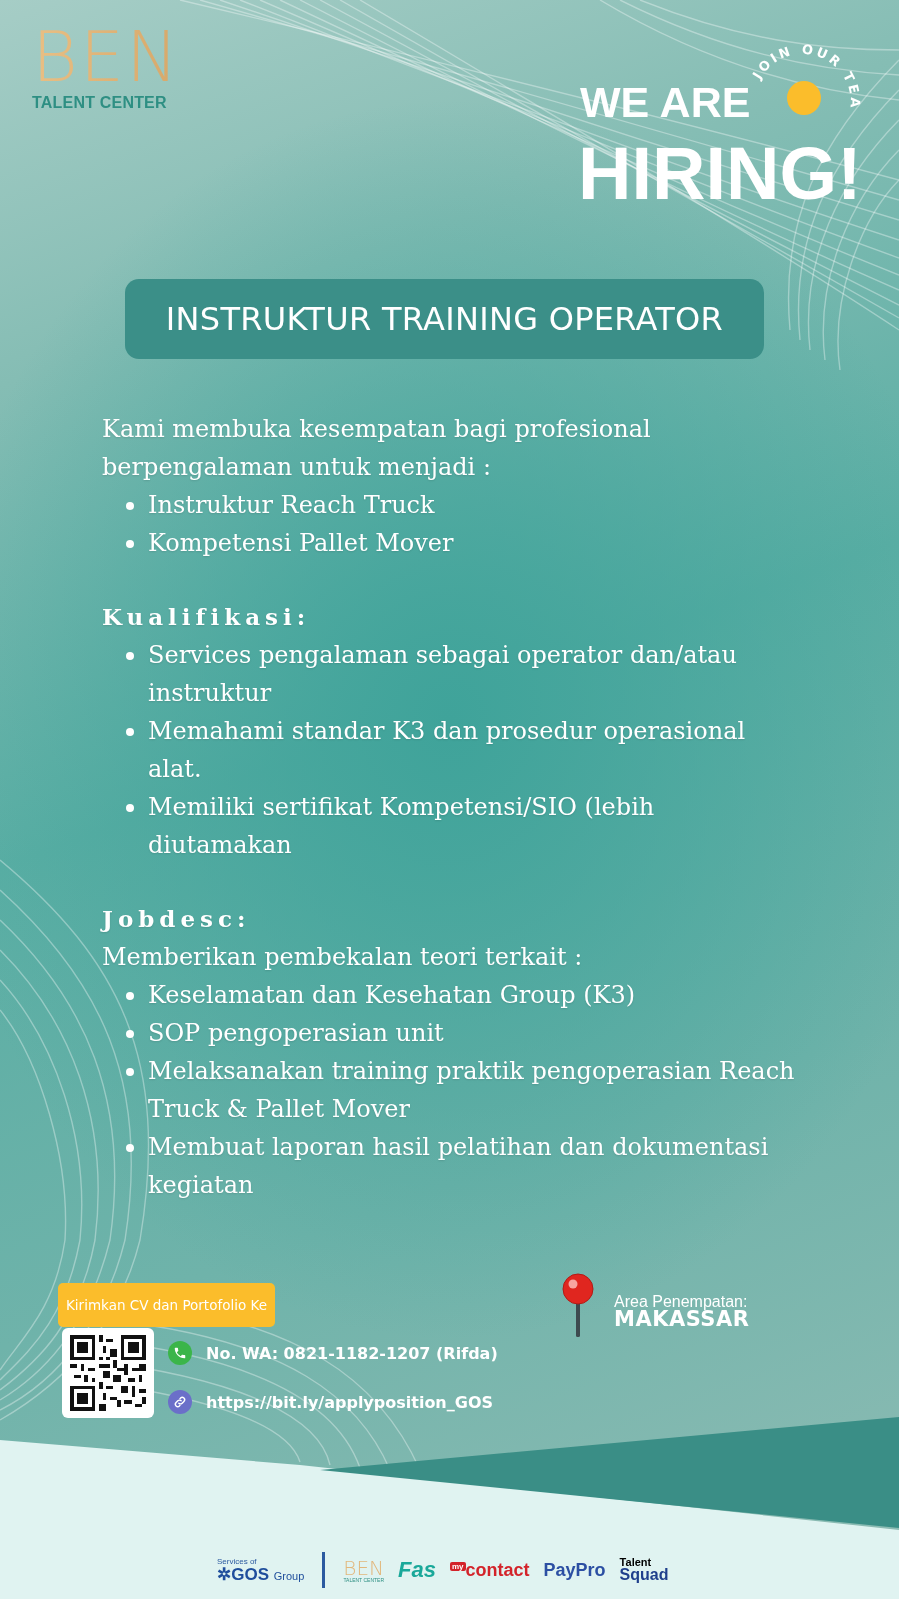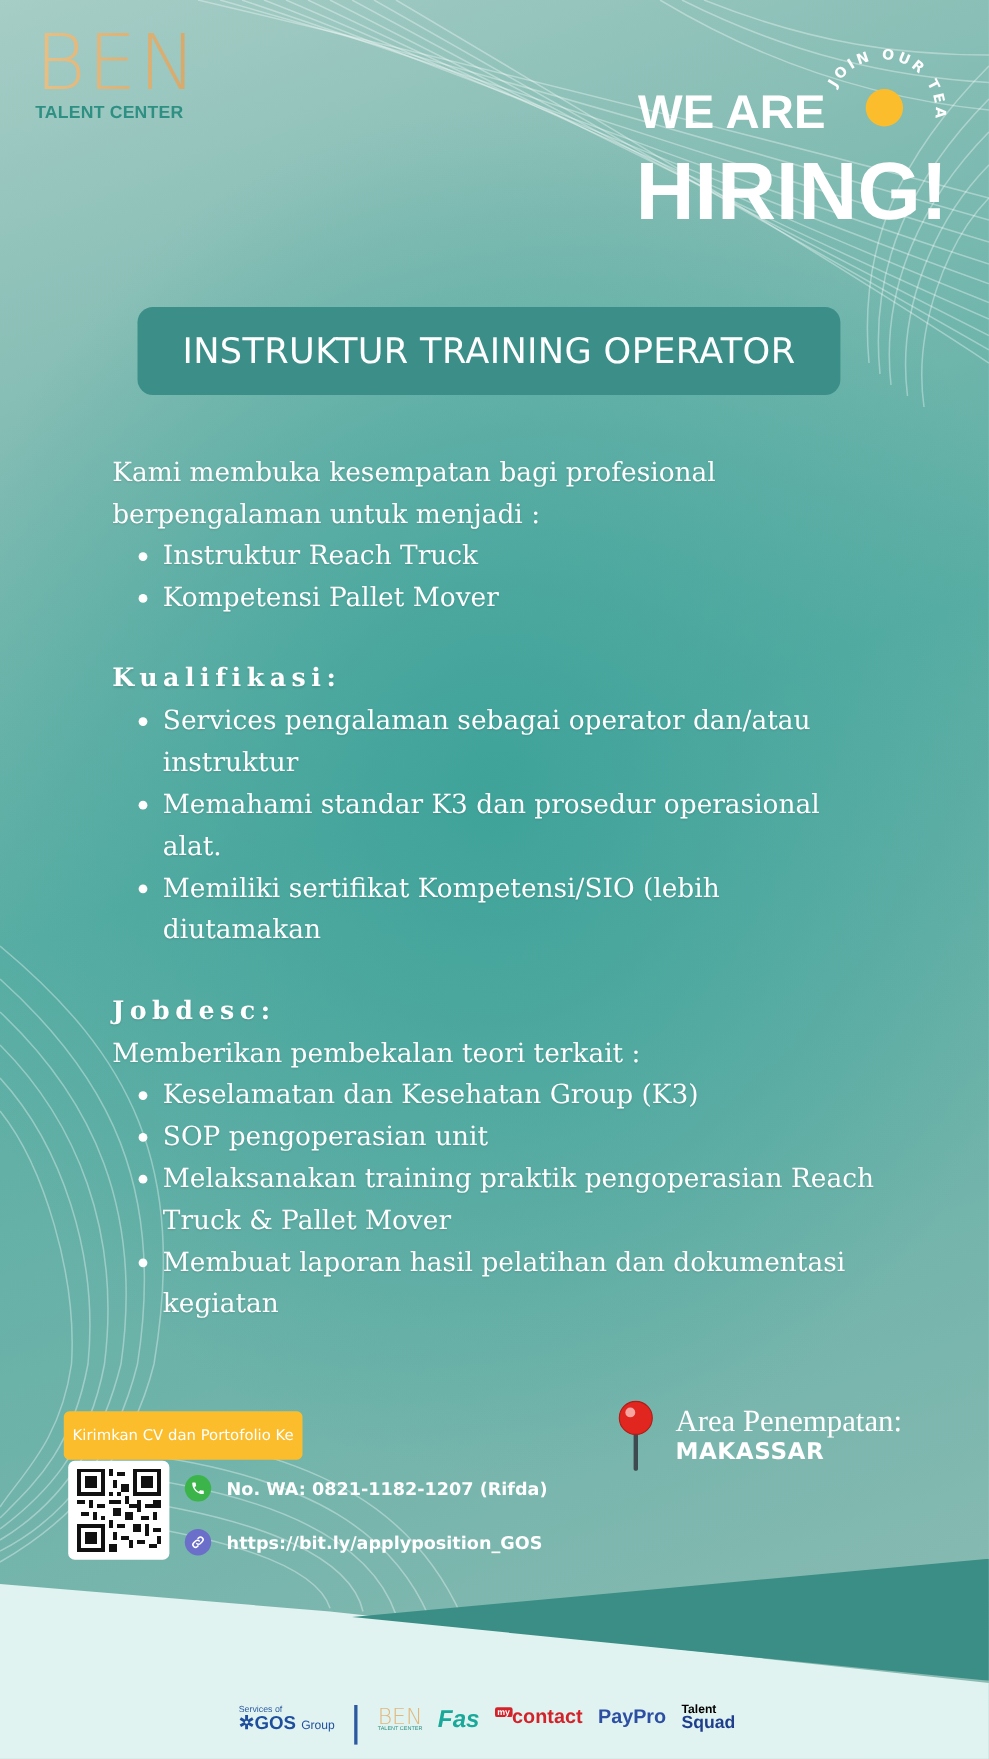--- a/index.html
+++ b/index.html
@@ -100,30 +100,30 @@
   .contact-row {
     position: absolute; left: 168px; display: flex; align-items: center; gap: 14px;
     font-family: "DejaVu Sans", sans-serif; font-weight: 700; font-size: 16px; color: #ffffff;
   }
   .icon-circle {
     width: 24px; height: 24px; border-radius: 50%;
     display: flex; align-items: center; justify-content: center;
   }
   .area { position: absolute; left: 560px; top: 1273px; }
   .area-label {
-    position: absolute; left: 54px; top: 4px; white-space: nowrap;
-    font-family: Liberation Serif, serif; font-size: 28px; color: #ffffff;
+    position: absolute; left: 54px; top: 20px; white-space: nowrap;
+    font-family: Liberation Sans, sans-serif; font-size: 16px; color: #ffffff;
   }
   .area-city {
     position: absolute; left: 54px; top: 34px; white-space: nowrap;
     font-family: "DejaVu Sans", sans-serif; font-weight: 700; font-size: 21px; color: #ffffff; letter-spacing: 0.5px;
   }
 
   
-  .footer { position: absolute; left: 217px; top: 1550px; height: 40px; display: flex; gap: 14px; }
+  .footer { position: absolute; left: 217px; top: 1550px; height: 40px; display: flex; align-items: center; gap: 14px; }
   .f-gos { display: flex; flex-direction: column; line-height: 1; }
   .f-gos-top { font-family: "Liberation Sans", sans-serif; font-size: 8px; color: #2c5aa0; }
   .f-gos-main { font-family: "Liberation Sans", sans-serif; font-weight: 700; font-size: 17px; color: #1f4e9c; }
   .f-gos-main small { font-weight: 400; font-size: 11px; color: #1f4e9c; }
   .f-divider { width: 3px; height: 36px; background: #2c5aa0; margin: 0 4px; }
   .f-ben { display: flex; flex-direction: column; align-items: center; line-height: 1; }
   .f-ben-main { font-family: "DejaVu Sans", sans-serif; font-weight: 300; font-size: 20px; color: #e2b77c; }
   .f-ben-sub { font-family: "Liberation Sans", sans-serif; font-size: 5px; color: #2e8f83; }
   .f-fas { font-family: "Liberation Sans", sans-serif; font-weight: 700; font-size: 22px; color: #1aa89a; font-style: italic; }
   .f-contact { font-family: "Liberation Sans", sans-serif; font-weight: 700; font-size: 18px; color: #d3232a; }

